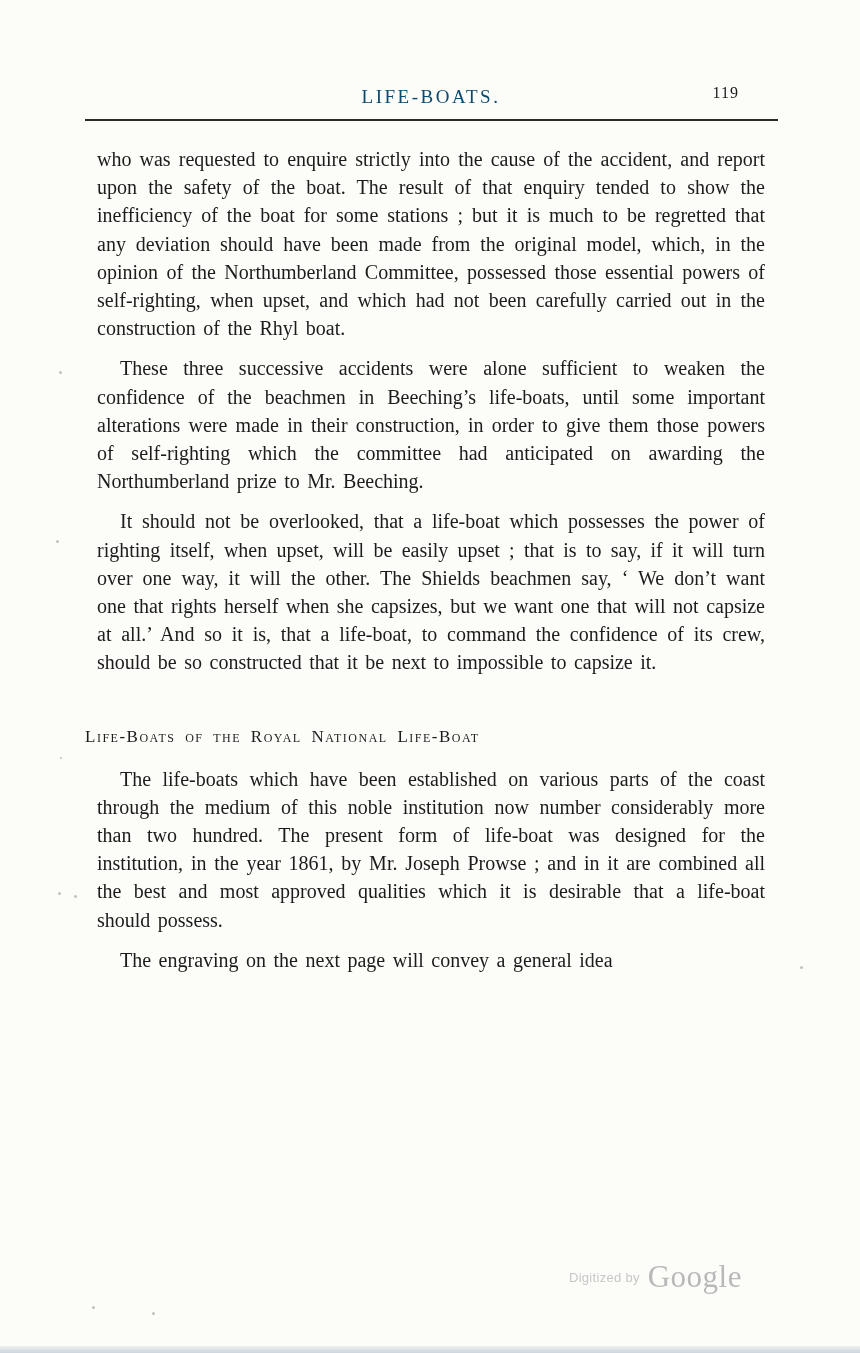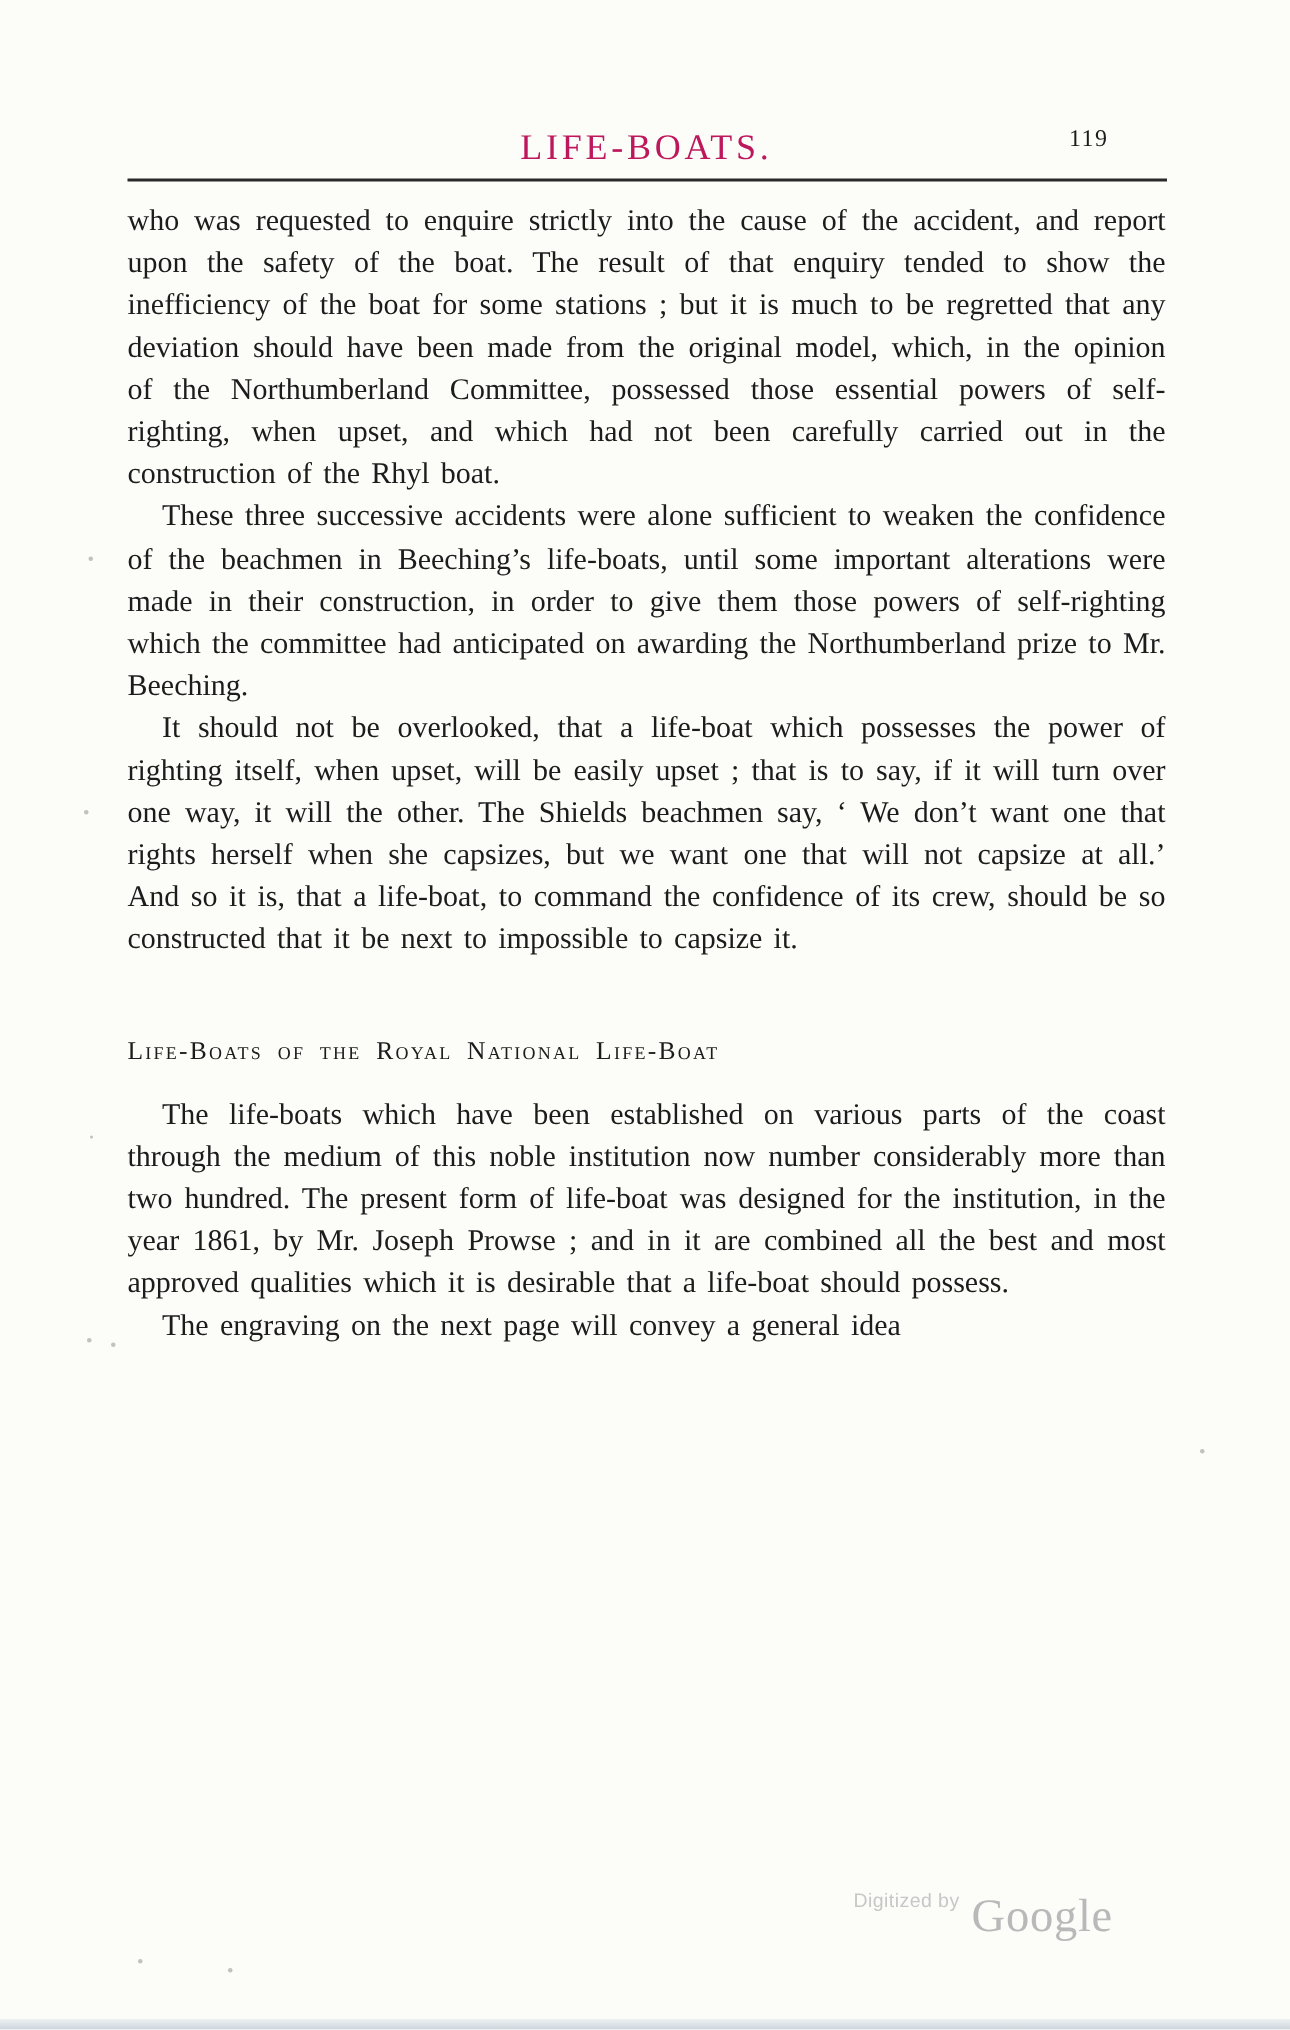--- a/index.html
+++ b/index.html
@@ -21,23 +21,23 @@
     position: absolute;
     top: 86px;
     left: 85px;
     right: 83px;
     height: 28px;
   }
   .head-title {
     position: absolute;
     left: 0; right: 0;
     text-align: center;
-    font-size: 24px;
+    font-size: 19px;
     letter-spacing: 2.5px;
-    color: #be185d;
+    color: #0c4a6e;
   }
   .page-num {
     position: absolute;
     right: 38px;
     top: -2px;
     font-size: 16px;
     letter-spacing: 1px;
   }
   .head-rule {
     position: absolute;
@@ -54,21 +54,21 @@
     position: absolute;
     top: 133px;
     left: 85px;
     width: 692px;
     text-align: justify;
     font-size: 20px;
     line-height: 28.2px;
     word-spacing: 2.5px;
   }
   .para {
-    margin: 0;
+    margin: 12px;
     text-indent: 1.15em;
   }
   .para.no-indent { text-indent: 0; }
 
   .section-heading {
     margin: 44px 0 13px 0;
     font-size: 17px;
     font-weight: normal;
     font-variant: small-caps;
     letter-spacing: 1.5px;
@@ -76,21 +76,21 @@
     word-spacing: 4px;
   }
   .sh-line { display: block; }
 
   
   .watermark {
     position: absolute;
     right: 118px;
     bottom: 58px;
     display: flex;
-    align-items: flex-start;
+    align-items: center;
     gap: 8px;
   }
   .digitized {
     font-family: "Liberation Sans", sans-serif;
     font-size: 13px;
     color: #c7c7c7;
     letter-spacing: 0.3px;
   }
   .google-logo {
     font-family: Liberation Serif, serif;

